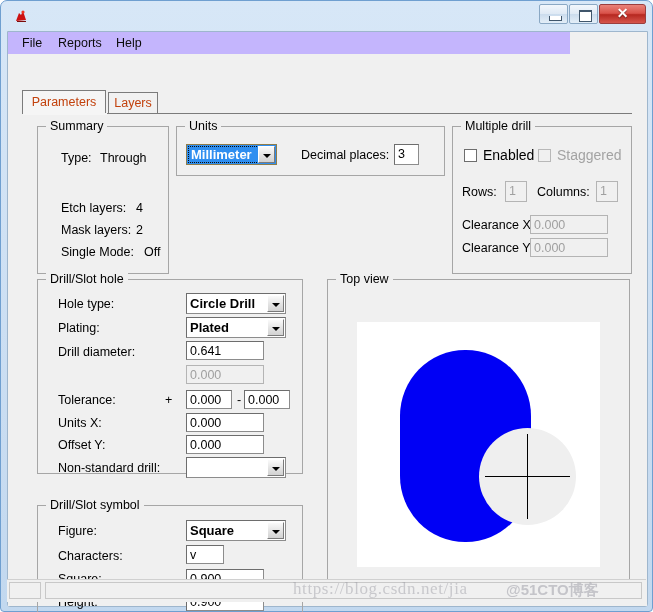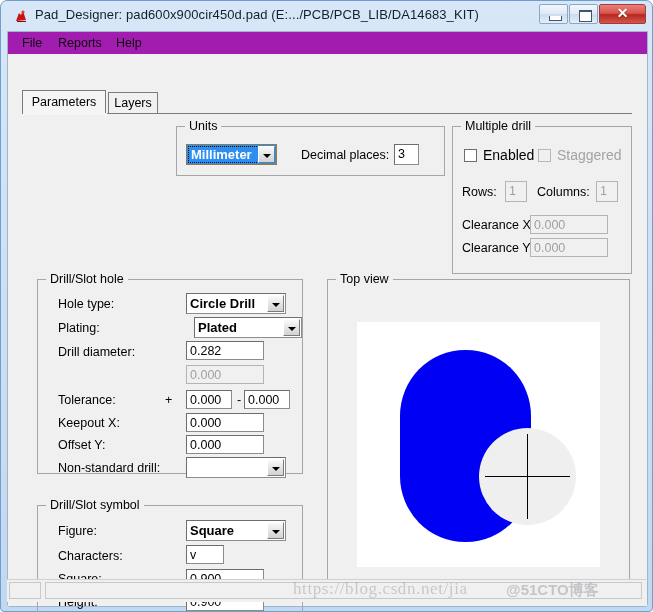--- a/index.html
+++ b/index.html
@@ -95,22 +95,22 @@
     font-size: 14px; font-weight: bold;
     font-family: "Liberation Serif", serif;
     text-align: center; line-height: 18px;
     text-shadow: 0 1px 1px rgba(0,0,0,.45);
   }
 
   
   #menubar {
     position: absolute;
     left: 0; top: 0;
-    width: 639px; height: 22px;
-    background: #a21caf;
+    width: 562px; height: 22px;
+    background: #c4b5fd;
     border-bottom: 1px solid #e4e4e4;
   }
   .menu-item {
     position: absolute;
     top: 3px;
     height: 17px;
     padding: 1px 6px 0 6px;
     font-size: 12.5px;
     color: #0c0c0c;
     cursor: default;
@@ -132,21 +132,21 @@
   }
   .tab {
     position: absolute;
     top: 0;
     height: 21px;
     box-sizing: border-box;
     background: #f1f1f1;
     border: 1px solid #7b7b7b;
     border-bottom: none;
     font-size: 12.5px;
-    color: #000000;
+    color: #c2410c;
     text-align: center;
     line-height: 20px;
     cursor: default;
   }
   .tab.active {
     top: -2px;
     height: 24px;
     line-height: 22px;
     background: #f5f5f5;
     z-index: 3;
@@ -375,21 +375,20 @@
 <div id="window">
 
   <div id="titlebar">
     <span id="app-icon">
       <svg width="16" height="16" viewBox="0 0 16 16">
         <path d="M3 13 L6 5 L8 7 L10 3 L13 12 Z" fill="#cc1111"></path>
         <path d="M4 13 L13 13 L13 14 L4 14 Z" fill="#7a0c0c"></path>
         <circle cx="10" cy="4" r="1.6" fill="#ee3322"></circle>
       </svg>
     </span>
-    <span id="title-text">Pad_Designer: pad600x900cir450d.pad (E:.../PCB/PCB_LIB/DA14683_KIT)</span>
 
     <div class="winbtn" id="btn-min">
       <span class="glyph-min"></span>
     </div>
     <div class="winbtn" id="btn-max">
       <span class="glyph-max"></span>
     </div>
     <div class="winbtn" id="btn-close">
       <span class="glyph-close">✕</span>
     </div>
@@ -405,20 +404,35 @@
 
     <div id="client">
 
       <div id="tab-underline"></div>
       <div id="tabstrip">
         <div class="tab active" style="left:0px; width:84px;">Parameters</div>
         <div class="tab" style="left:86px; width:50px;">Layers</div>
       </div>
       <div id="tab-underline-mask"></div>
 
+      <div class="group" style="left:29px; top:72px; width:132px; height:148px;">
+        <span class="legend">Summary</span>
+
+        <span class="lbl" style="left:23px; top:24px;">Type:</span>
+        <span class="lbl" style="left:62px; top:24px;">Through</span>
+
+        <span class="lbl" style="left:23px; top:74px;">Etch layers:</span>
+        <span class="lbl" style="left:98px; top:74px;">4</span>
+
+        <span class="lbl" style="left:23px; top:96px;">Mask layers:</span>
+        <span class="lbl" style="left:98px; top:96px;">2</span>
+
+        <span class="lbl" style="left:23px; top:118px;">Single Mode:</span>
+        <span class="lbl" style="left:106px; top:118px;">Off</span>
+      </div>
 
       <div class="group" style="left:168px; top:72px; width:269px; height:50px;">
         <span class="legend">Units</span>
 
         <div class="combo focused" style="left:9px; top:17px; width:91px;">
           <span class="cval">Millimeter</span>
           <span class="arrow"></span>
         </div>
 
         <span class="lbl" style="left:124px; top:21px;">Decimal places:</span>
@@ -455,36 +469,36 @@
       <div class="group" style="left:29px; top:225px; width:266px; height:195px;">
         <span class="legend">Drill/Slot hole</span>
 
         <span class="lbl" style="left:20px; top:17px;">Hole type:</span>
         <div class="combo" style="left:148px; top:13px; width:100px;">
           <span class="cval">Circle Drill</span>
           <span class="arrow"></span>
         </div>
 
         <span class="lbl" style="left:20px; top:41px;">Plating:</span>
-        <div class="combo" style="left:156px; top:37px; width:108px;">
+        <div class="combo" style="left:148px; top:37px; width:100px;">
           <span class="cval">Plated</span>
           <span class="arrow"></span>
         </div>
 
         <span class="lbl" style="left:20px; top:65px;">Drill diameter:</span>
-        <div class="txt" style="left:148px; top:61px; width:78px;">0.282</div>
+        <div class="txt" style="left:148px; top:61px; width:78px;">0.641</div>
         <div class="txt readonly" style="left:148px; top:85px; width:78px;">0.000</div>
 
         <span class="lbl" style="left:20px; top:113px;">Tolerance:</span>
         <span class="lbl" style="left:127px; top:113px;">+</span>
         <div class="txt" style="left:148px; top:110px; width:46px;">0.000</div>
         <span class="lbl" style="left:199px; top:113px;">-</span>
         <div class="txt" style="left:206px; top:110px; width:46px;">0.000</div>
 
-        <span class="lbl" style="left:20px; top:136px;">Keepout X:</span>
+        <span class="lbl" style="left:20px; top:136px;">Units X:</span>
         <div class="txt" style="left:148px; top:133px; width:78px;">0.000</div>
 
         <span class="lbl" style="left:20px; top:158px;">Offset Y:</span>
         <div class="txt" style="left:148px; top:155px; width:78px;">0.000</div>
 
         <span class="lbl" style="left:20px; top:181px;">Non-standard drill:</span>
         <div class="combo" style="left:148px; top:177px; width:100px;">
           <span class="cval"></span>
           <span class="arrow"></span>
         </div>

